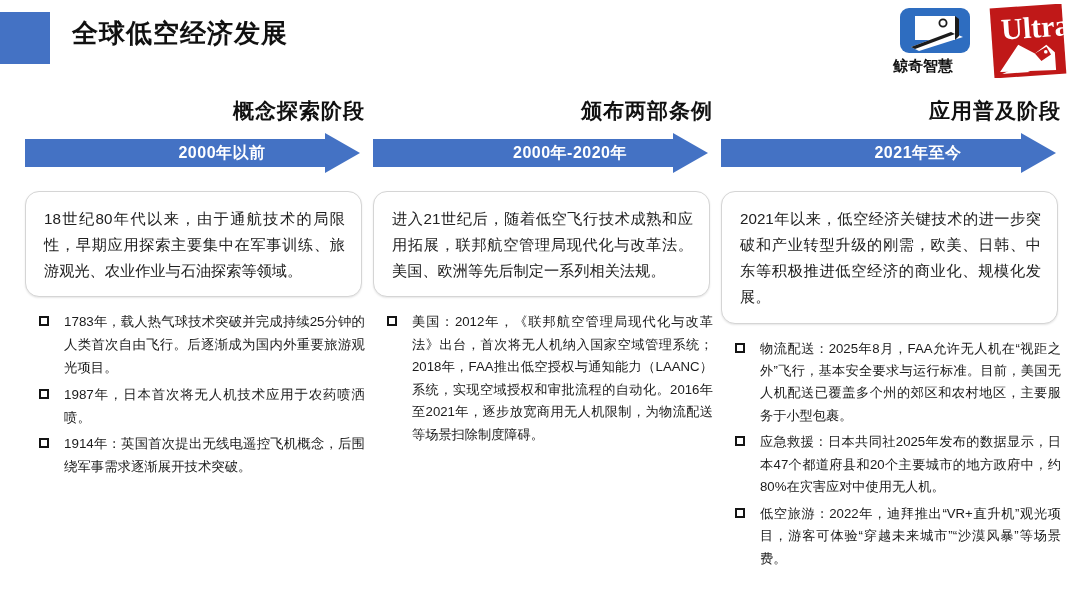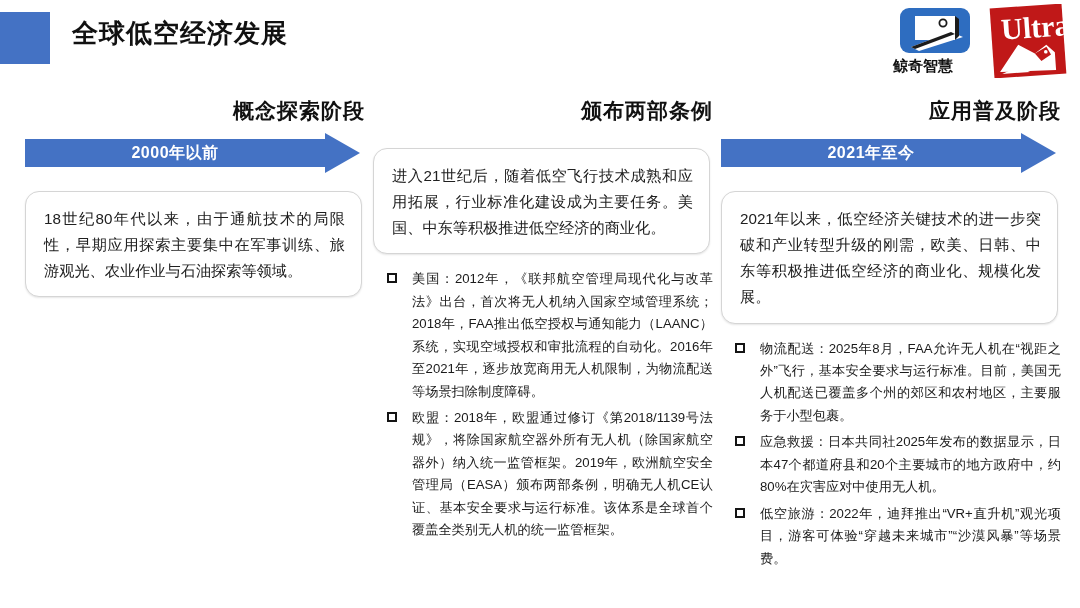--- a/index.html
+++ b/index.html
@@ -110,20 +110,21 @@
     left: 0; top: 0;
     width: 300px;
     height: 40px;
     line-height: 40px;
     text-align: center;
     color: #ffffff;
     font-size: 16px;
     font-weight: bold;
     letter-spacing: 0.5px;
     white-space: nowrap;
+    padding-left: 47px;
   }
 
   
   .summary-card {
     margin-top: 18px;
     width: 337px;
     box-sizing: border-box;
     border: 1px solid #d5d5d5;
     border-radius: 14px;
     background: #ffffff;
@@ -201,35 +202,51 @@
   <div class="stage-title">概念探索阶段</div>
   <div class="arrow-wrap">
     <svg width="335" height="40" viewBox="0 0 335 40">
       <path d="M0 6 H300 V0 L335 20 L300 40 V34 H0 Z" fill="#4472C4"></path>
     </svg>
     <div class="arrow-label">2000年以前</div>
   </div>
   <div class="summary-card">
     <div class="summary-text">18世纪80年代以来，由于通航技术的局限性，早期应用探索主要集中在军事训练、旅游观光、农业作业与石油探索等领域。</div>
   </div>
+  <div class="bullets">
+    <div class="bullet">
+      <span class="bullet-marker"></span>
+      <span class="bullet-text">1783年，载人热气球技术突破并完成持续25分钟的人类首次自由飞行。后逐渐成为国内外重要旅游观光项目。</span>
+    </div>
+    <div class="bullet">
+      <span class="bullet-marker"></span>
+      <span class="bullet-text">1987年，日本首次将无人机技术应用于农药喷洒喷。</span>
+    </div>
+    <div class="bullet">
+      <span class="bullet-marker"></span>
+      <span class="bullet-text">1914年：英国首次提出无线电遥控飞机概念，后围绕军事需求逐渐展开技术突破。</span>
+    </div>
+  </div>
 </div>
 
 <div class="stage stage-2 col2">
   <div class="stage-title">颁布两部条例</div>
+  <div class="arrow-wrap">
+    <svg width="335" height="40" viewBox="0 0 335 40">
+      <path d="M0 6 H300 V0 L335 20 L300 40 V34 H0 Z" fill="#4472C4"></path>
+    </svg>
+    <div class="arrow-label">2000年-2020年</div>
+  </div>
   <div class="summary-card">
-    <div class="summary-text">进入21世纪后，随着低空飞行技术成熟和应用拓展，行业标准化建设成为主要任务。美国、中东等积极推进低空经济的商业化。</div>
+    <div class="summary-text">进入21世纪后，随着低空飞行技术成熟和应用拓展，联邦航空管理局现代化与改革法。美国、欧洲等先后制定一系列相关法规。</div>
   </div>
   <div class="bullets">
     <div class="bullet">
       <span class="bullet-marker"></span>
       <span class="bullet-text">美国：2012年，《联邦航空管理局现代化与改革法》出台，首次将无人机纳入国家空域管理系统；2018年，FAA推出低空授权与通知能力（LAANC）系统，实现空域授权和审批流程的自动化。2016年至2021年，逐步放宽商用无人机限制，为物流配送等场景扫除制度障碍。</span>
-    </div>
-    <div class="bullet">
-      <span class="bullet-marker"></span>
-      <span class="bullet-text">欧盟：2018年，欧盟通过修订《第2018/1139号法规》，将除国家航空器外所有无人机（除国家航空器外）纳入统一监管框架。2019年，欧洲航空安全管理局（EASA）颁布两部条例，明确无人机CE认证、基本安全要求与运行标准。该体系是全球首个覆盖全类别无人机的统一监管框架。</span>
     </div>
   </div>
 </div>
 
 <div class="stage stage-3 col3">
   <div class="stage-title">应用普及阶段</div>
   <div class="arrow-wrap">
     <svg width="335" height="40" viewBox="0 0 335 40">
       <path d="M0 6 H300 V0 L335 20 L300 40 V34 H0 Z" fill="#4472C4"></path>
     </svg>

